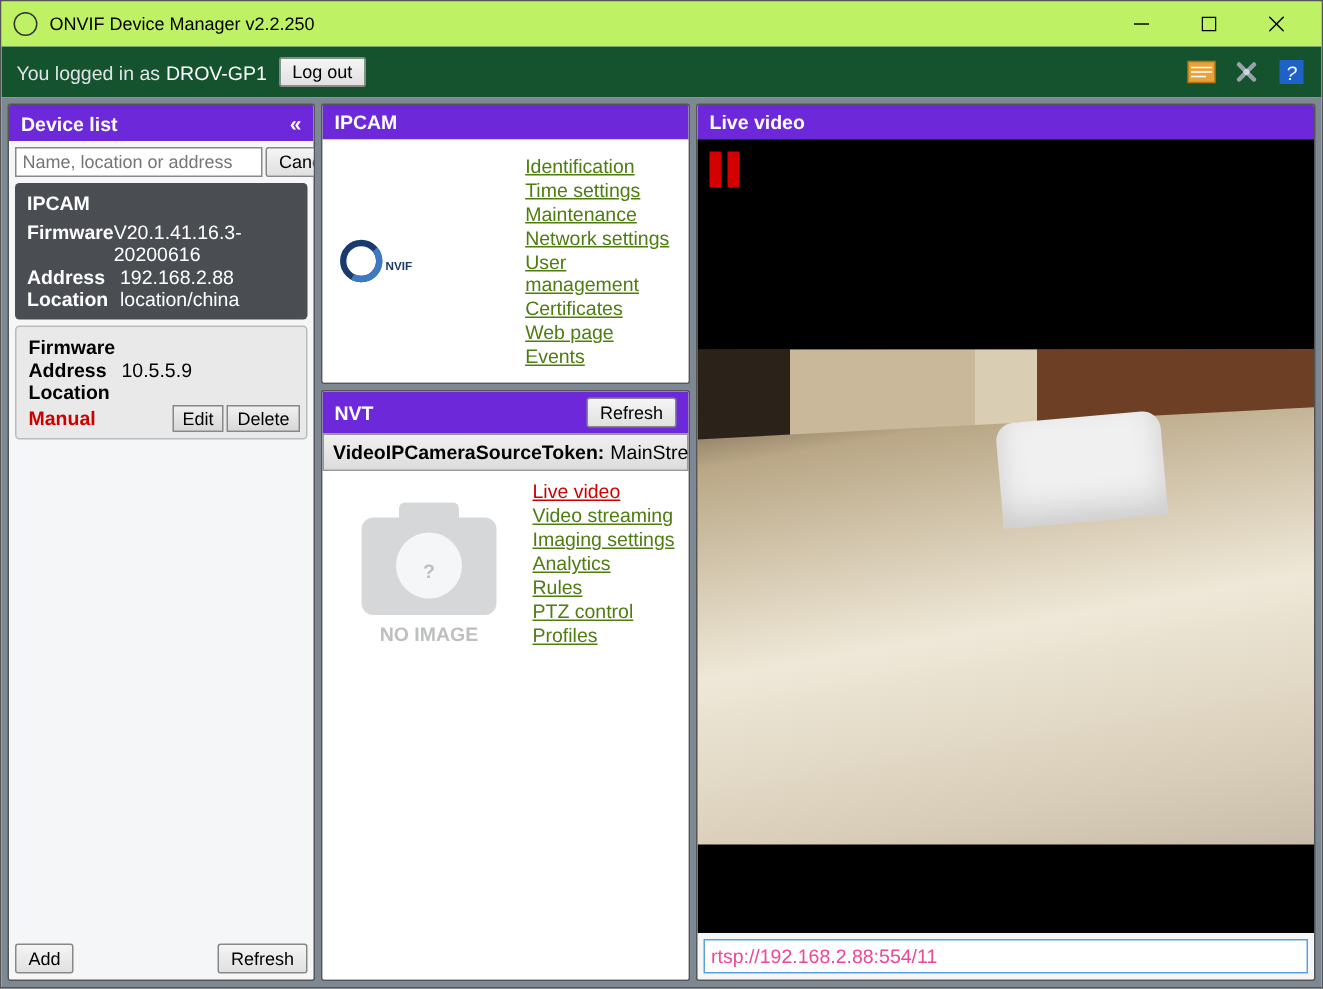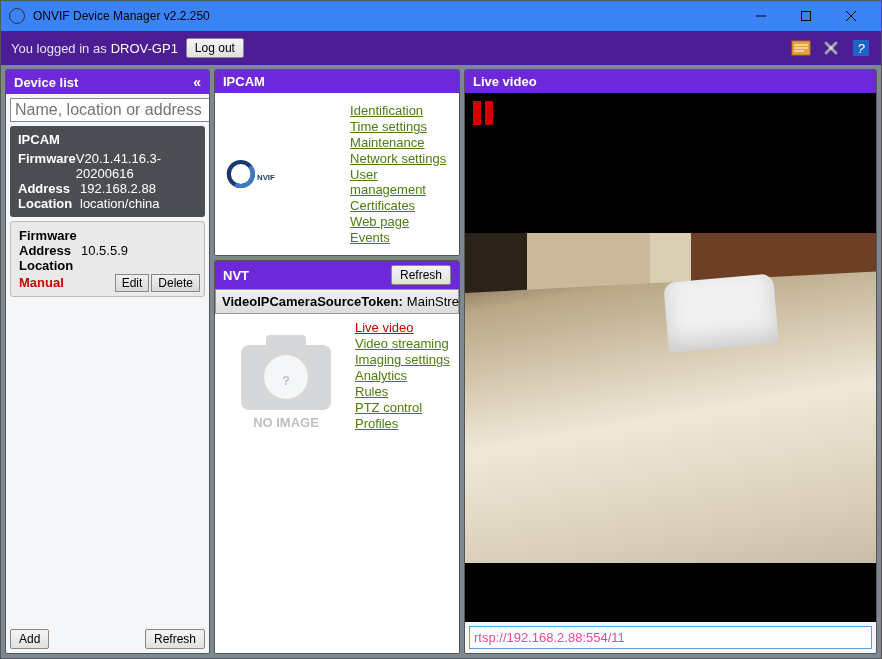--- a/index.html
+++ b/index.html
@@ -1,38 +1,38 @@
 <!DOCTYPE html>
 <html><head>
 <meta charset="utf-8">
 <style>
 * { box-sizing: border-box; margin: 0; padding: 0; font-family: "Segoe UI", Tahoma, sans-serif; font-size: 13px; }
 body { background: #fff; width: 882px; height: 659px; overflow: hidden; display: flex; flex-direction: column; border: 1px solid #555; }
-.titlebar { height: 30px; background: #3b82f6; display: flex; align-items: center; padding: 0 8px; }
+.titlebar { height: 30px; background: #bef264; display: flex; align-items: center; padding: 0 8px; }
 .titlebar-icon { width: 16px; height: 16px; border: 1.5px solid #333; border-radius: 50%; margin-right: 8px; }
 .titlebar-title { flex: 1; font-size: 12px; color: #000; }
 .winbtn { width: 45px; height: 30px; display: flex; align-items: center; justify-content: center; }
 .winbtn svg { stroke: #000; stroke-width: 1; fill: none; }
-.loginbar { height: 34px; background: #4c1d95; display: flex; align-items: center; padding: 0 10px; color: #e0e4e8; }
+.loginbar { height: 34px; background: #14532d; display: flex; align-items: center; padding: 0 10px; color: #e0e4e8; }
 .loginbar .user { margin-left: 4px; margin-right: 8px; color: #fff; font-weight: 500; }
 .btn { background: linear-gradient(#f5f5f5,#e0e0e0); border: 1px solid #888; padding: 2px 8px; font-size: 12px; cursor: pointer; border-radius: 2px; }
 .loginbar .icons { margin-left: auto; display: flex; gap: 10px; }
 .loginbar .top-icon { width: 20px; height: 20px; }
 .content { flex: 1; display: flex; padding: 4px; gap: 4px; background: #7d8893; min-height: 0; }
 .col { display: flex; flex-direction: column; gap: 4px; min-height: 0; }
 .col-left { width: 205px; }
 .col-mid { width: 246px; }
 .col-right { flex: 1; }
 .panel { display: flex; flex-direction: column; background: #f5f6f7; border: 1px solid #555; border-radius: 2px; overflow: hidden; }
 .panel-hdr { background: #6d28d9; color: #fff; padding: 4px 8px; font-size: 13px; font-weight: 600; display: flex; align-items: center; }
 .panel-hdr .hdr-label { flex: 1; }
 .collapse-icon { font-size: 14px; }
 .hdr-btn { margin-left: auto; }
 .searchrow { display: flex; padding: 4px; gap: 2px; }
-.searchrow input { flex: 1; border: 1px solid #888; padding: 2px 4px; font-size: 16px; color: #888; }
+.searchrow input { flex: 1; border: 1px solid #888; padding: 2px 4px; font-size: 12px; color: #888; }
 .dev-card { margin: 0 4px 4px 4px; border-radius: 3px; padding: 6px 8px; font-size: 12px; }
 .dev-active { background: #4a4e52; color: #fff; }
 .dev-other { background: #e9e9e9; color: #000; border: 1px solid #bbb; position: relative; }
 .dev-title { font-weight: 700; margin-bottom: 4px; }
 .dev-row { display: flex; }
 .dev-row .k { width: 62px; font-weight: 700; }
 .dev-row .v { }
 .manual { color: #c00; font-weight: 700; margin-top: 2px; }
 .small-btn { background: linear-gradient(#f0f0f0,#d8d8d8); border: 1px solid #888; padding: 1px 6px; font-size: 12px; cursor: pointer; }
 .dev-other .actions { position: absolute; right: 4px; bottom: 4px; display: flex; gap: 2px; }

